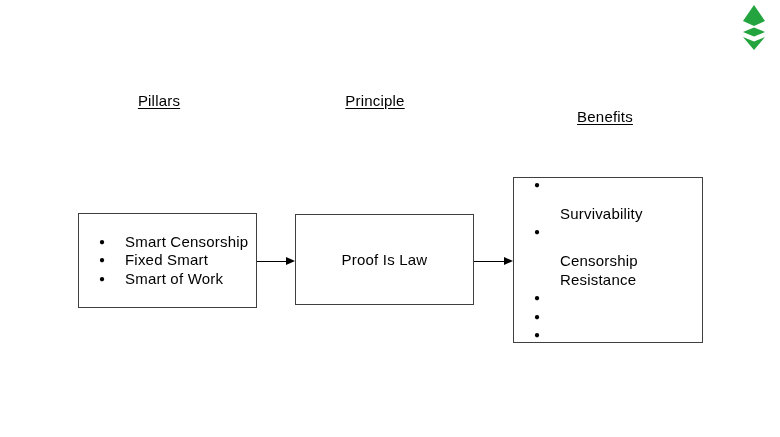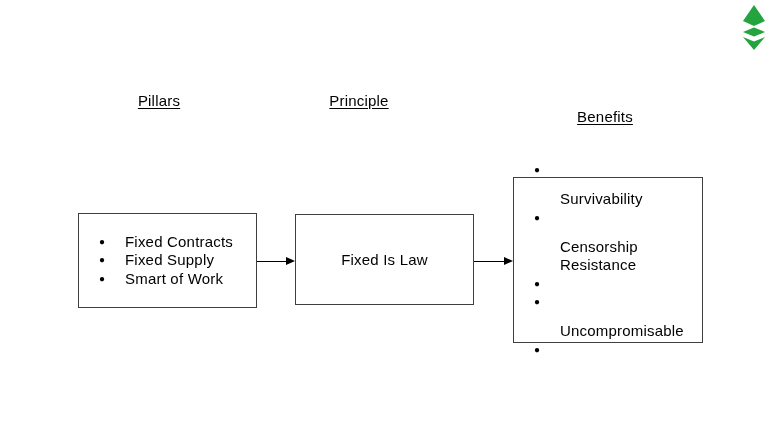--- a/index.html
+++ b/index.html
@@ -27,21 +27,21 @@
     transform:translateX(-50%);
     font-size:15px;
     line-height:18px;
     text-decoration:underline;
     text-underline-offset:2px;
     letter-spacing:0.2px;
     color:#000000;
     white-space:nowrap;
   }
   .hdr-pillars{left:159px;}
-  .hdr-principle{left:359px;}
+  .hdr-principle{left:375px;}
   .hdr-benefits{left:605px;margin-top:16px;}
   
   .shape{
     position:absolute;
     box-sizing:border-box;
     border:1px solid #3f3f3f;
     background:#ffffff;
     display:flex;
     align-items:center;
   }
@@ -114,40 +114,40 @@
   </svg>
 
   <div class="col-header hdr-pillars">Pillars</div>
   <div class="col-header hdr-principle">Principle</div>
   <div class="col-header hdr-benefits">Benefits</div>
 
   <div class="shape box-pillars">
     <ul class="bullets">
       <li>
         <span class="bullet">●</span>
-        <span class="txt">Fixed Contracts</span>
+        <span class="txt">Smart Censorship</span>
       </li>
       <li>
         <span class="bullet">●</span>
-        <span class="txt">Fixed Supply</span>
+        <span class="txt">Fixed Smart</span>
       </li>
       <li>
         <span class="bullet">●</span>
         <span class="txt">Smart of Work</span>
       </li>
     </ul>
   </div>
 
   <div class="arrow arrow-1">
     <span class="line"></span>
     <span class="head"></span>
   </div>
 
   <div class="shape box-principle">
-    <span class="principle-label">Fixed Is Law</span>
+    <span class="principle-label">Proof Is Law</span>
   </div>
 
   <div class="arrow arrow-2">
     <span class="line"></span>
     <span class="head"></span>
   </div>
 
   <div class="shape box-benefits">
     <ul class="bullets">
       <li>
@@ -156,21 +156,20 @@
       </li>
       <li>
         <span class="bullet">●</span>
         <span class="txt">Censorship Resistance</span>
       </li>
       <li>
         <span class="bullet">●</span>
       </li>
       <li>
         <span class="bullet">●</span>
-        <span class="txt">Uncompromisable</span>
       </li>
       <li>
         <span class="bullet">●</span>
       </li>
     </ul>
   </div>
 
 </div>
 
 </body></html>

